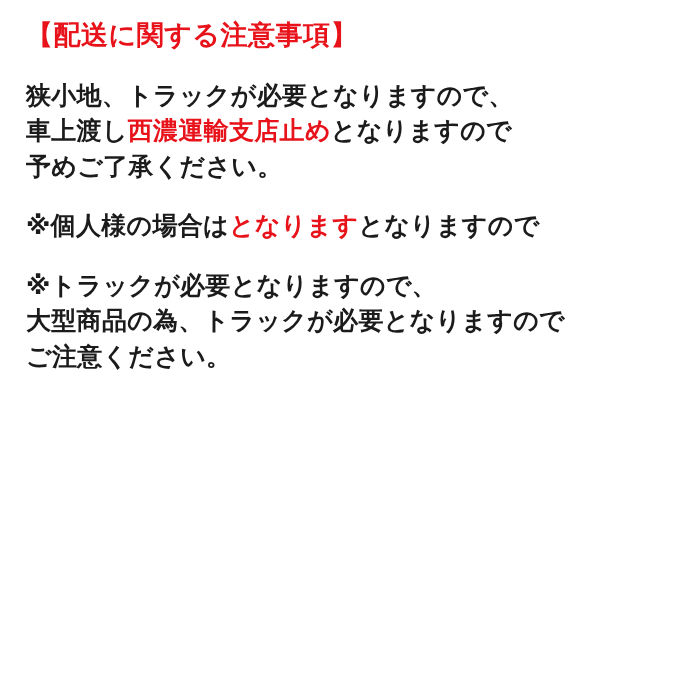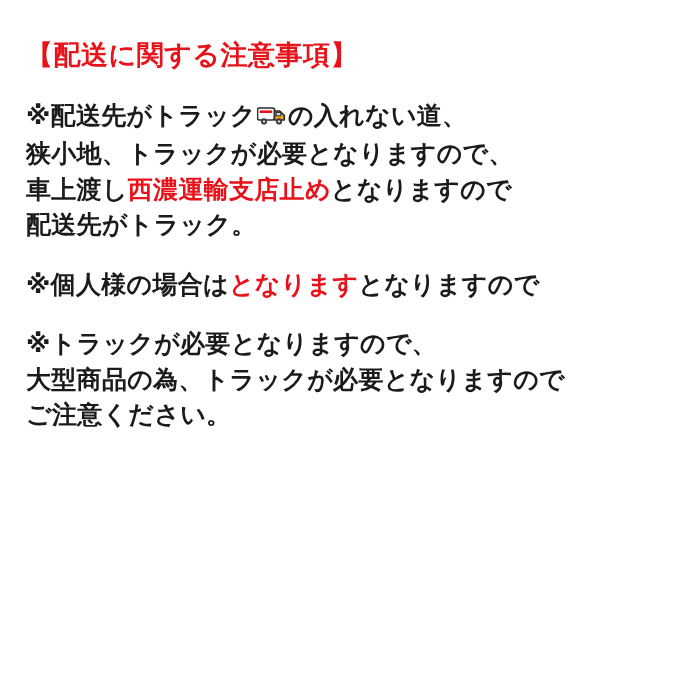--- a/index.html
+++ b/index.html
@@ -10,21 +10,21 @@
     width: 700px;
     height: 700px;
     background: #ffffff;
     font-family: "DejaVu Sans", "Liberation Sans", sans-serif;
     overflow: hidden;
   }
   .page {
     box-sizing: border-box;
     width: 696px;
     height: 700px;
-    padding: 38px 22px 10px 26px;
+    padding: 18px 22px 10px 26px;
     background: #ffffff;
   }
   .notice-title {
     color: #e8131a;
     font-size: 27px;
     font-weight: bold;
     line-height: 1.25;
     letter-spacing: 0.5px;
     margin: 0 0 26px 0;
   }
@@ -49,33 +49,23 @@
     margin: 0 1px;
   }
 </style>
 </head>
 <body>
 
 <div class="page">
   <div class="notice-title">【配送に関する注意事項】</div>
   <div id="blocks-container">
       <div class="block">
-        <div class="line"><span class="">※配送先がトラック</span><span class="truck-icon"><svg width="30" height="22" viewBox="0 0 30 22" xmlns="http://www.w3.org/2000/svg">
-              <rect x="0.5" y="3" width="17" height="12" rx="2" fill="#ffffff" stroke="#2b2b2b" stroke-width="1.6"></rect>
-              <path d="M17.5 6 h5.2 l4.6 4.4 V15 h-9.8 z" fill="#f5a623" stroke="#2b2b2b" stroke-width="1.6" stroke-linejoin="round"></path>
-              <rect x="19.2" y="7.4" width="4.6" height="3.4" fill="#bfe3f7" stroke="#2b2b2b" stroke-width="1"></rect>
-              <rect x="2.6" y="5.4" width="12.6" height="2.6" fill="#e8131a"></rect>
-              <circle cx="7" cy="16.4" r="3.1" fill="#3b3b3b"></circle>
-              <circle cx="7" cy="16.4" r="1.2" fill="#d8d8d8"></circle>
-              <circle cx="22" cy="16.4" r="3.1" fill="#3b3b3b"></circle>
-              <circle cx="22" cy="16.4" r="1.2" fill="#d8d8d8"></circle>
-            </svg></span><span class="">の入れない道、</span></div>
         <div class="line"><span class="">狭小地、トラックが必要となりますので、</span></div>
         <div class="line"><span class="">車上渡し</span><span class="hl">西濃運輸支店止め</span><span class="">となりますので</span></div>
-        <div class="line"><span class="">配送先がトラック。</span></div>
+        <div class="line"><span class="">予めご了承ください。</span></div>
       </div>
       <div class="block">
         <div class="line"><span class="">※個人様の場合は</span><span class="hl">となります</span><span class="">となりますので</span></div>
       </div>
       <div class="block">
         <div class="line"><span class="">※トラックが必要となりますので、</span></div>
         <div class="line"><span class="">大型商品の為、トラックが必要となりますので</span></div>
         <div class="line"><span class="">ご注意ください。</span></div>
       </div>
     </div>

